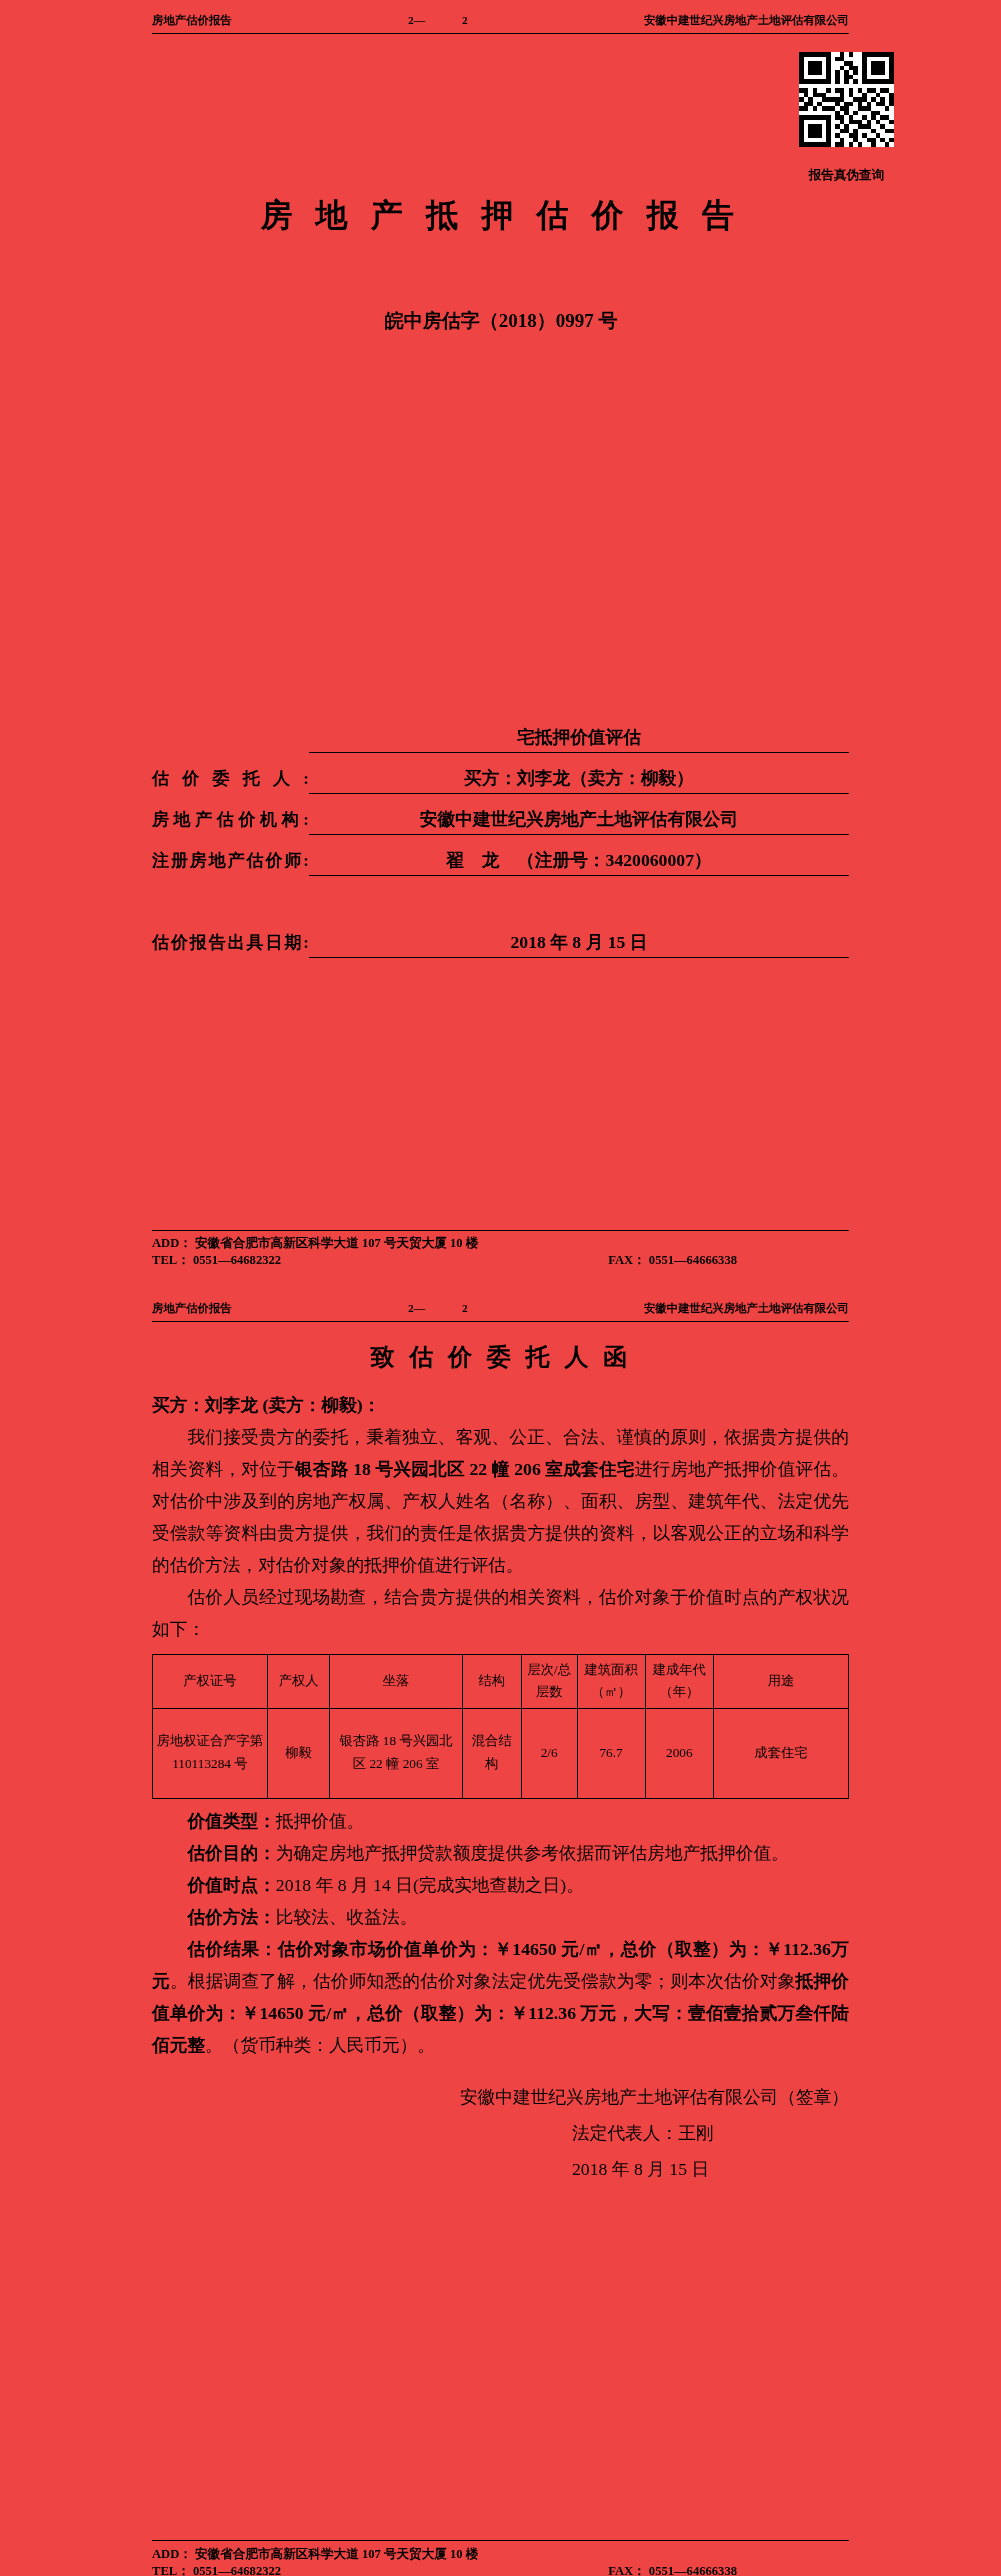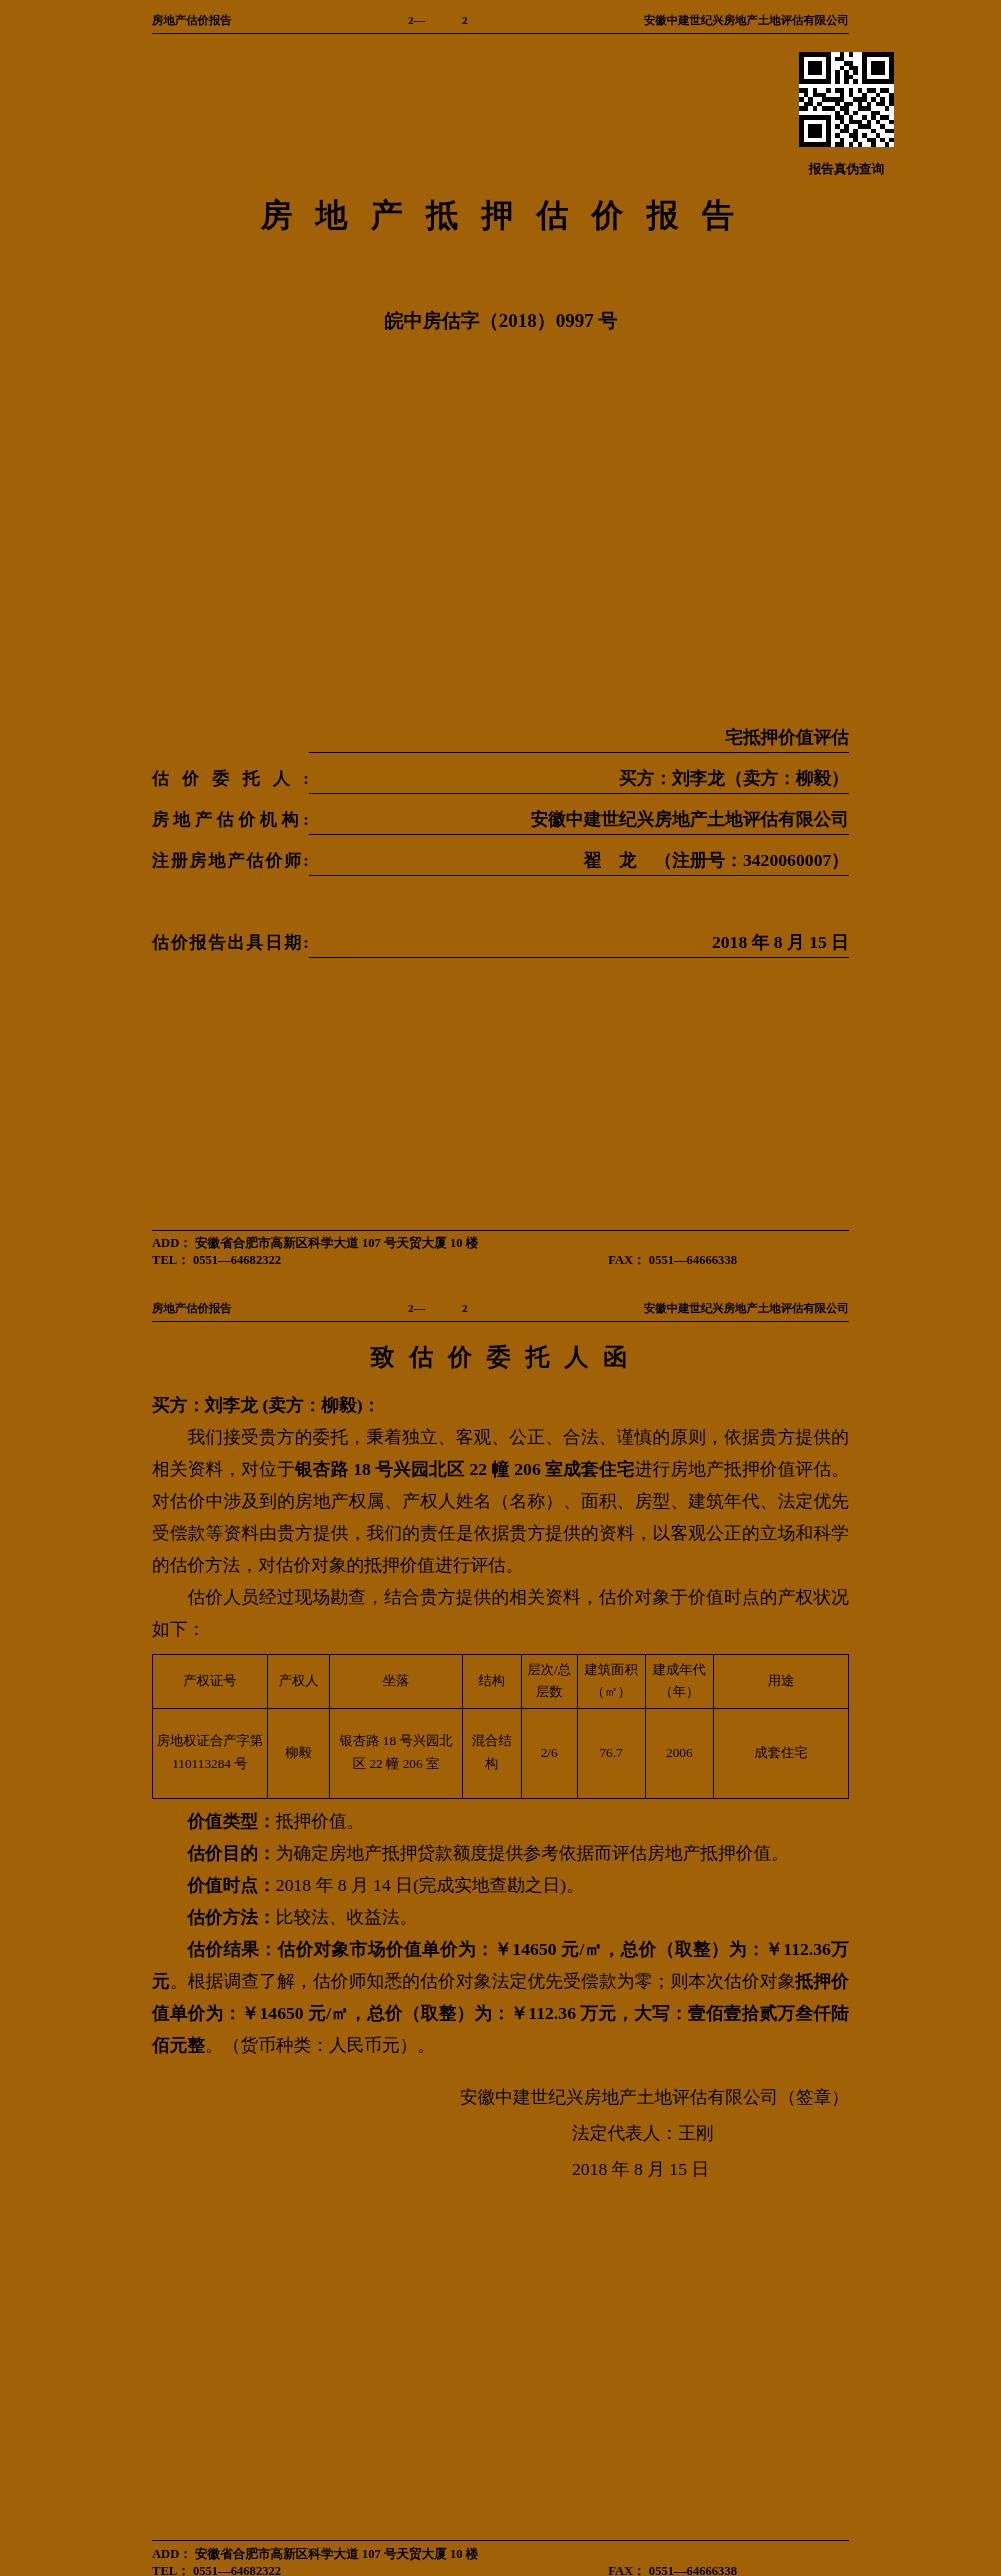--- a/index.html
+++ b/index.html
@@ -6,56 +6,56 @@
   html,body { margin:0; padding:0; background:#ffffff; }
   body {
     width:1002px;
     color:#000;
     font-family:"Liberation Serif","DejaVu Serif",serif;
   }
   .page {
     position:relative;
     width:1002px;
     height:1288px;
-    background:#a16207;
+    background:#ef4444;
     overflow:hidden;
   }
   
   .hdr {
     position:absolute; top:12.6px; left:152px; right:153px;
     display:flex; justify-content:space-between; align-items:baseline;
     font-size:11.4px; font-weight:bold;
     padding-bottom:5px; border-bottom:1.3px solid #000;
   }
   .hdr-center { display:flex; gap:37px; }
   
   .qr-block { position:absolute; top:52px; right:102px; width:107px; text-align:center; }
   .qr-block svg { display:block; margin:0 auto; }
   .qr-caption {
-    margin-top:14px; font-size:12.6px; font-weight:bold;
+    margin-top:20px; font-size:12.6px; font-weight:bold;
     font-family:Liberation Mono, monospace;
   }
   
   .cover-title {
     position:absolute; top:194px; left:0; width:100%; margin:0;
     text-align:center; font-size:32px; font-weight:bold; letter-spacing:7.6px;
   }
   .cover-docnum {
     position:absolute; top:308px; left:0; width:100%;
     text-align:center; font-size:19px; font-weight:bold;
   }
   .cover-fields { position:absolute; top:712px; left:152px; right:153px; }
   .frow { display:flex; align-items:flex-end; height:41px; font-weight:bold; }
   .flabel {
     flex:0 0 157px; width:157px; font-size:17px;
     padding-bottom:3.8px; text-align:justify; text-align-last:justify;
   }
   .fvalue {
     flex:1; font-size:17.7px; border-bottom:1.3px solid #000;
-    text-align:right; padding-bottom:3.8px; line-height:1.25;
+    text-align:center; padding-bottom:3.8px; line-height:1.25;
   }
   .fvalue.al { text-align:left; }
   
   .page-footer {
     position:absolute; left:152px; right:153px;
     border-top:1.3px solid #000; padding-top:4.4px;
     font-size:12.6px; font-weight:bold; line-height:17px;
   }
   .pf1 { bottom:19px; }
   .pf2 { bottom:-3.8px; }

